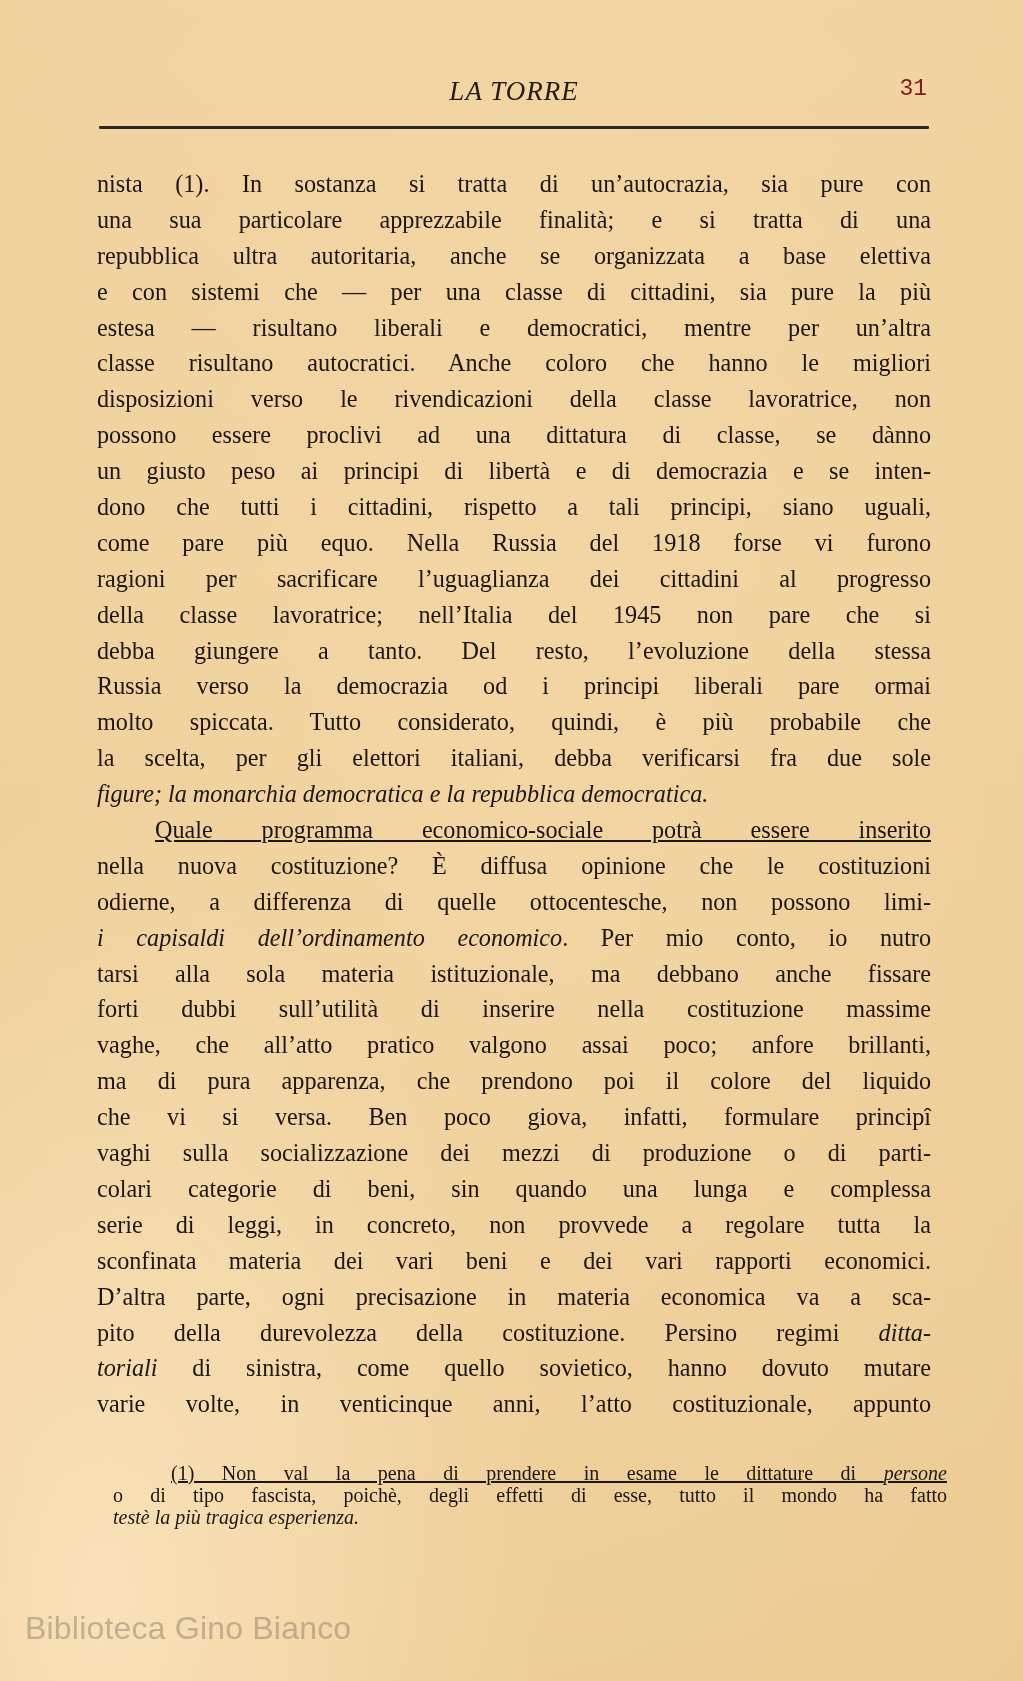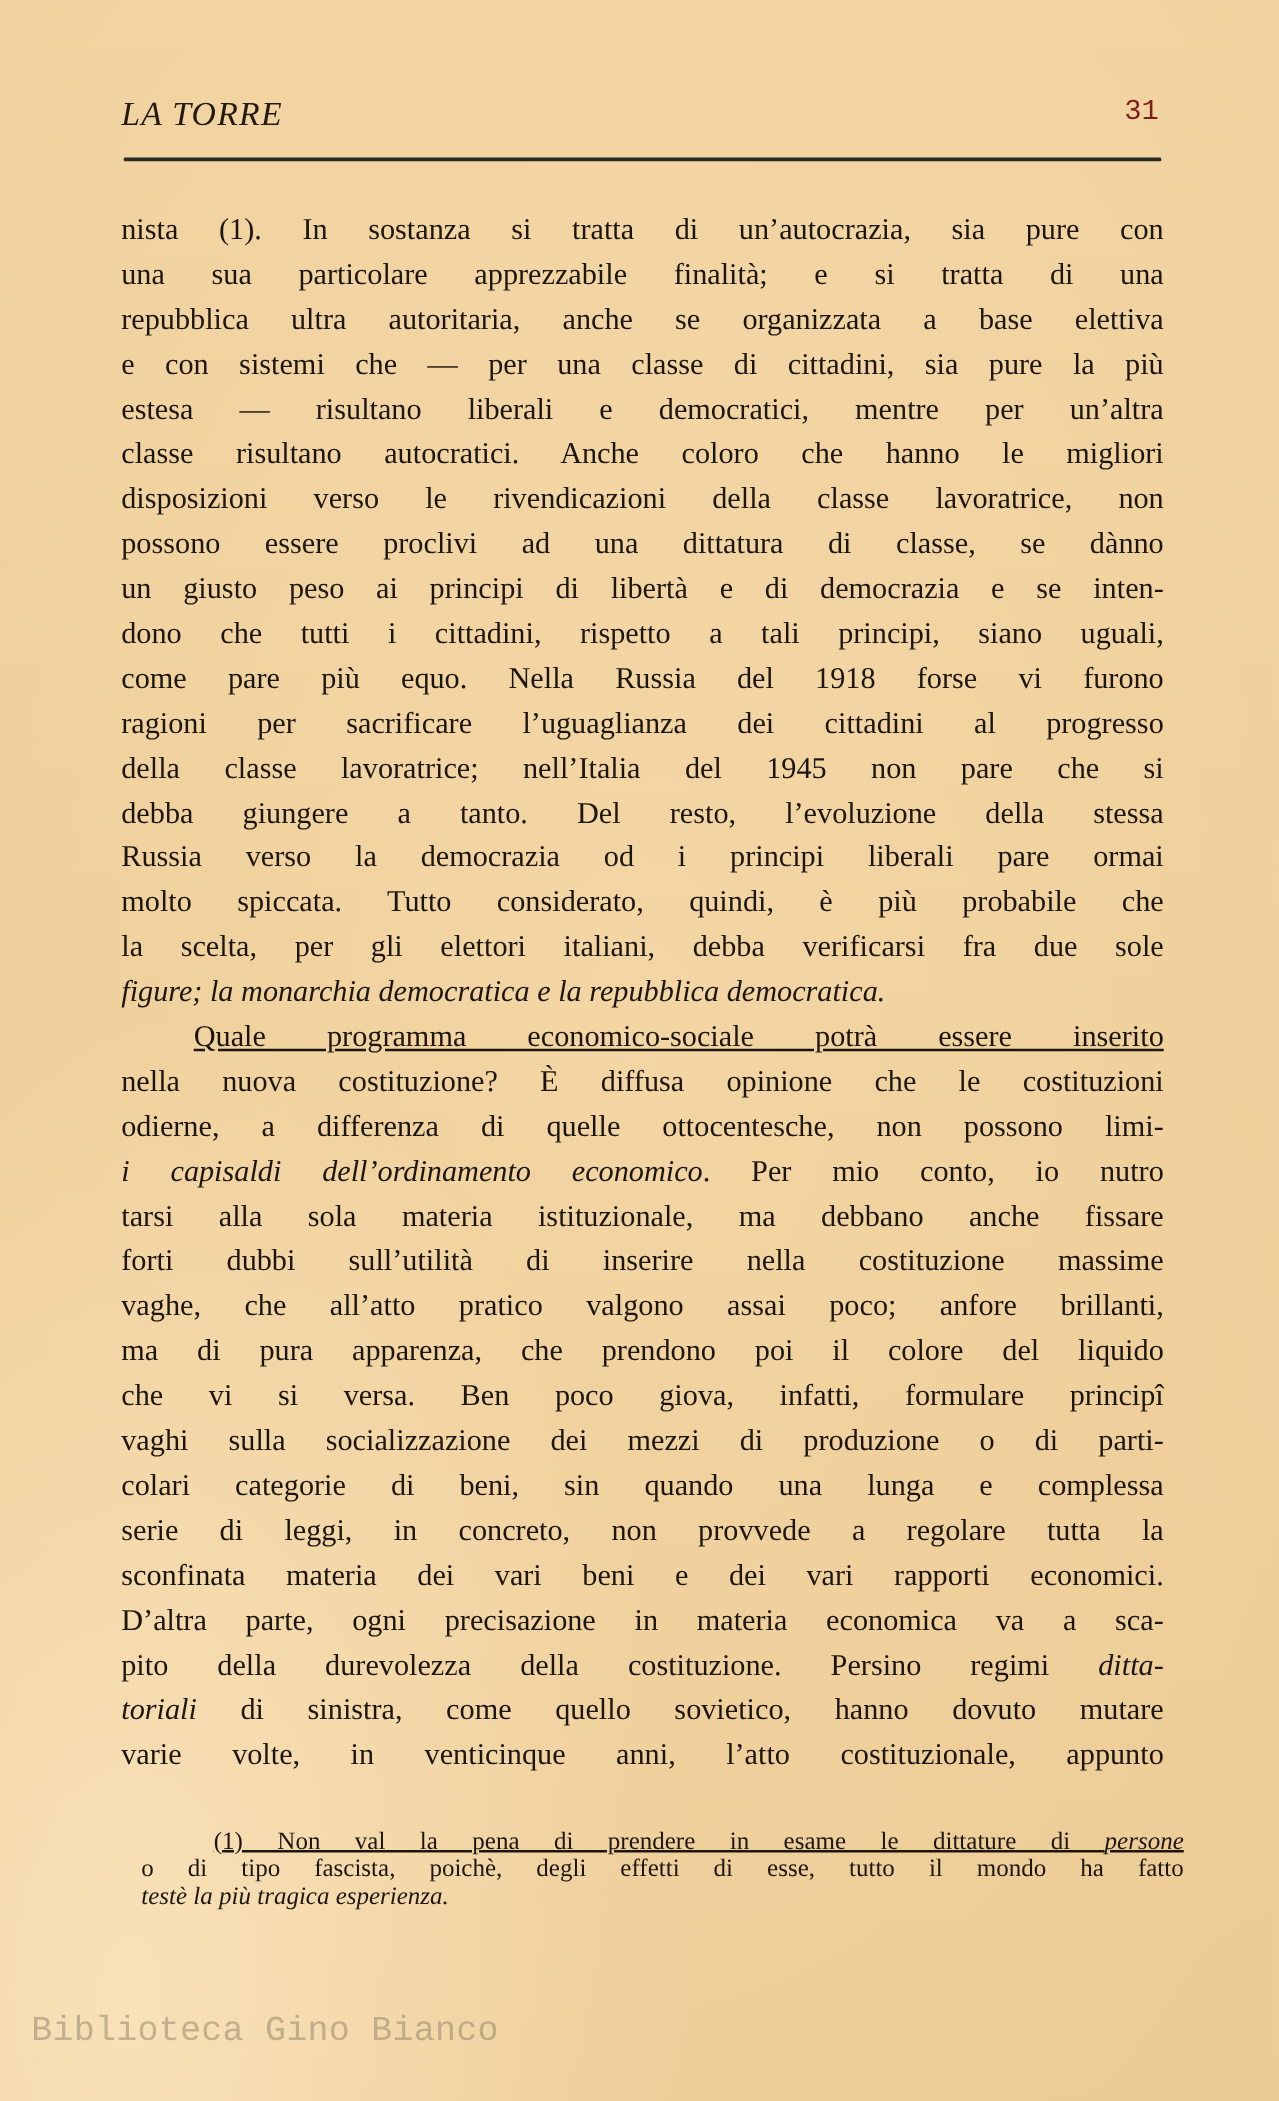--- a/index.html
+++ b/index.html
@@ -30,21 +30,21 @@
       position: absolute;
       top: 76px;
       left: 0;
       width: 834px;
       height: 36px;
     }
     .running-title {
       position: absolute;
       left: 0;
       width: 834px;
-      text-align: left;
+      text-align: center;
       font-family: "Liberation Serif", serif;
       font-style: italic;
       font-size: 27px;
       letter-spacing: 1px;
       top: 0;
       color: #231a12;
     }
     .page-number {
       position: absolute;
       right: 4px;
@@ -104,22 +104,22 @@
     .footnote .line {
       height: 22px;
     }
     .footnote .line.indent {
       padding-left: 58px;
     }
     .watermark {
       position: absolute;
       left: 25px;
       top: 1610px;
-      font-family: Liberation Mono, monospace;
-      font-size: 28px;
+      font-family: Liberation Sans, sans-serif;
+      font-size: 32px;
       color: rgba(150, 135, 110, 0.55);
       letter-spacing: 0.2px;
     }
   </style>
 </head>
 <body>
 
 <div class="page">
   <div class="running-head">
     <div class="running-title">LA TORRE</div>

